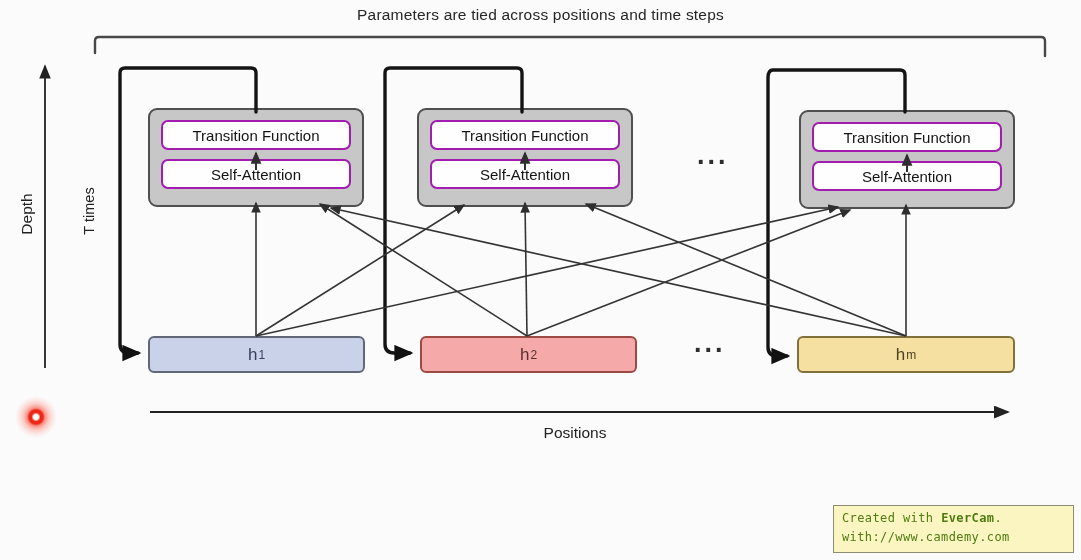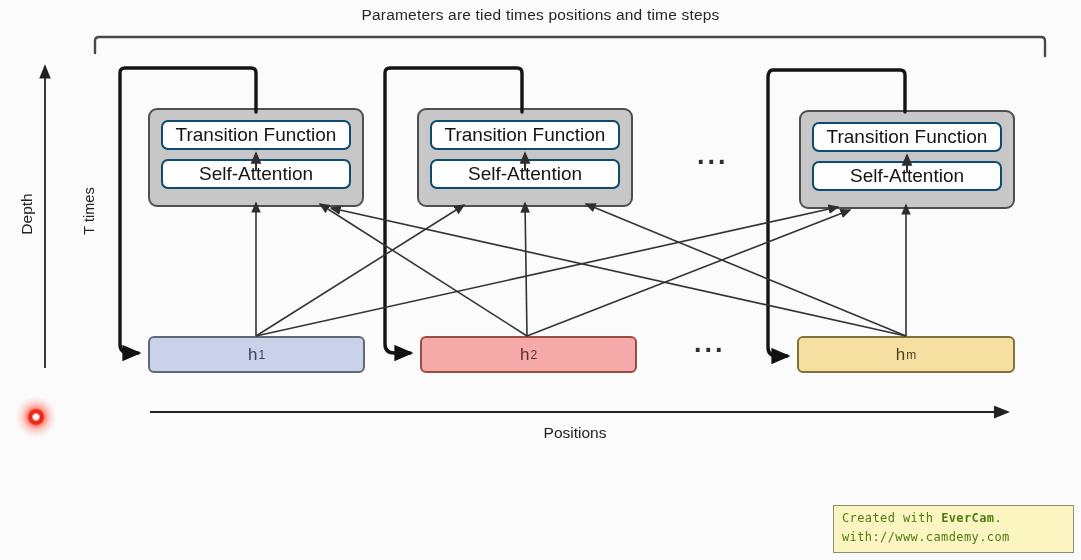--- a/index.html
+++ b/index.html
@@ -14,21 +14,21 @@
   
   #lines{left:0;top:0;width:1081px;height:560px;pointer-events:none;z-index:4;}
 
   
   .vlabel{transform:rotate(-90deg);transform-origin:center;white-space:nowrap;color:#222;}
   #depth-label{left:-8px;top:205px;width:70px;text-align:center;font-size:15.5px;}
   #ttimes-label{left:54px;top:203px;width:70px;text-align:center;font-size:14.5px;}
 
   
   .module{border-radius:9px;border:2px solid #4f4f4f;z-index:2;}
-  .inner-box{position:absolute;left:11px;right:11px;height:26px;background:#fefefe;border:2px solid #0c4a6e;border-radius:7px;display:flex;align-items:center;justify-content:center;font-size:19px;font-weight:500;color:#141414;white-space:nowrap;}
+  .inner-box{position:absolute;left:11px;right:11px;height:26px;background:#fefefe;border:2px solid #a21caf;border-radius:7px;display:flex;align-items:center;justify-content:center;font-size:15px;font-weight:500;color:#141414;white-space:nowrap;}
   .inner-box.tf{top:10px;}
   .inner-box.sa{bottom:16px;}
 
   
   .state{display:flex;align-items:center;justify-content:center;border-radius:6px;border:2px solid;z-index:2;font-size:17px;font-weight:500;}
   .state sub{font-size:12px;vertical-align:-4px;margin-left:1px;}
 
   .ellipsis{font-size:27px;font-weight:700;color:#2e2e2e;letter-spacing:3px;z-index:2;}
 
   #positions-label{left:0;top:424px;width:1150px;text-align:center;font-size:15.5px;color:#222;}
@@ -49,21 +49,21 @@
   
   #evercam-watermark{left:833px;top:505px;width:231px;height:41px;background:#fbf5c2;border:1px solid #8d8d72;z-index:5;
     font-family:"DejaVu Sans Mono", monospace;font-size:12px;line-height:1.6;color:#4d7c0f;padding:3px 0 2px 8px;letter-spacing:.4px;white-space:nowrap;}
   #evercam-watermark b{font-weight:700;}
 </style>
 </head>
 <body>
 
 <div id="stage">
 
-  <div class="abs" id="figure-title">Parameters are tied times positions and time steps</div>
+  <div class="abs" id="figure-title">Parameters are tied across positions and time steps</div>
 
   <div class="abs vlabel" id="depth-label">Depth</div>
   <div class="abs vlabel" id="ttimes-label">T times</div>
 
   <div class="abs module" style="left: 148px; top: 108px; width: 212px; height: 95px; background: rgb(199, 199, 199); border-color: rgb(79, 79, 79);">
     <div class="inner-box tf">Transition Function</div>
     <div class="inner-box sa">Self-Attention</div>
   </div>
 
   <div class="abs module" style="left: 417px; top: 108px; width: 212px; height: 95px; background: rgb(199, 199, 199); border-color: rgb(79, 79, 79);">

